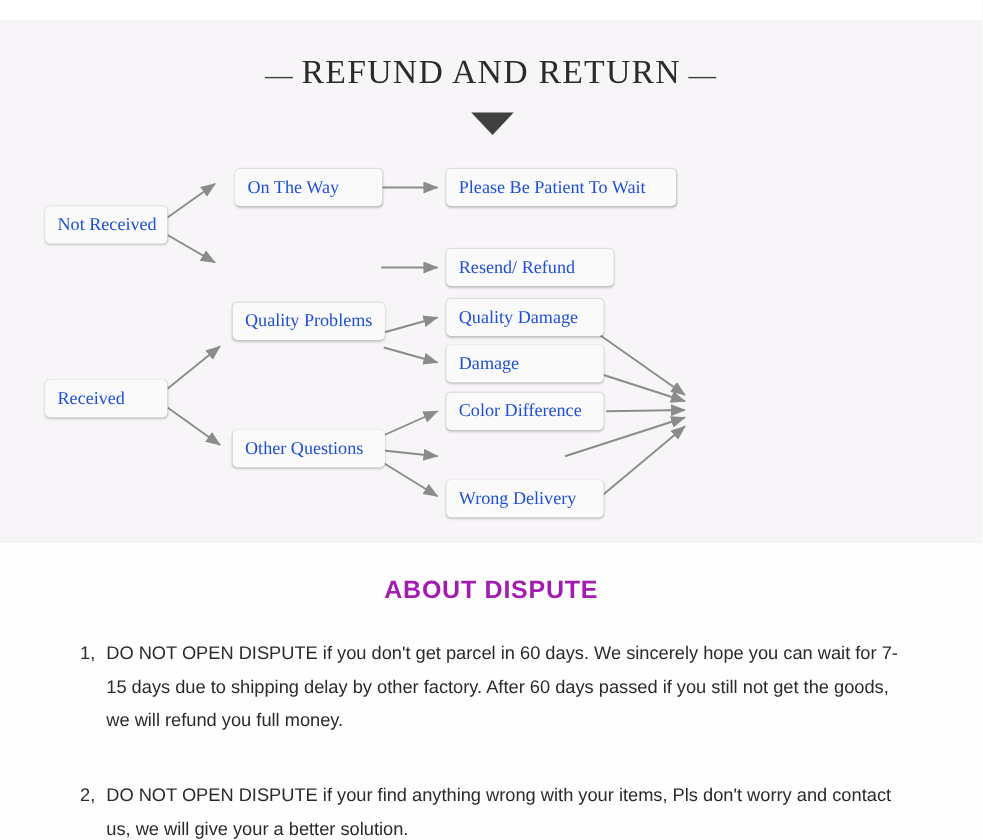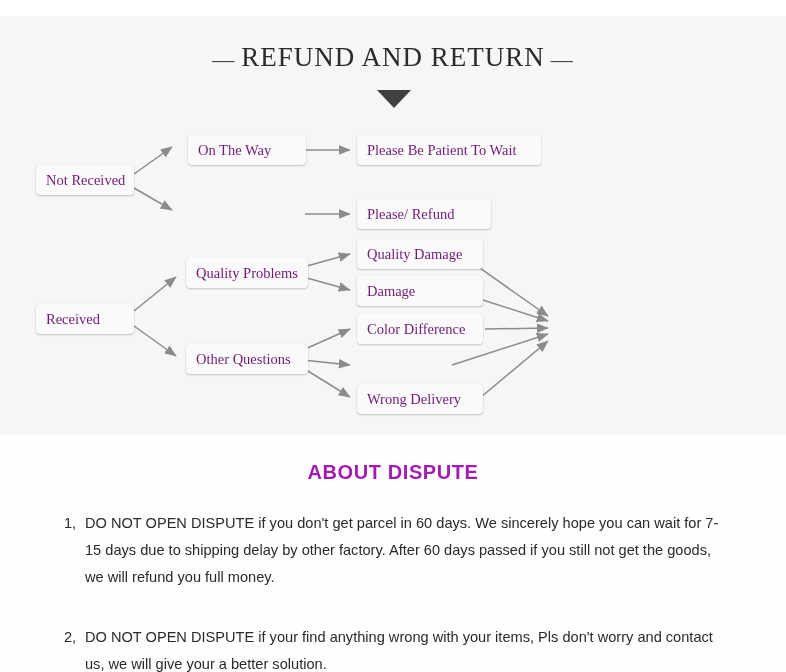--- a/index.html
+++ b/index.html
@@ -65,21 +65,21 @@
     width: 786px;
     height: 418px;
   }
   .node {
     position: absolute;
     background: #fbfafb;
     border-radius: 4px;
     box-shadow: 0 1px 2px rgba(0,0,0,0.20), 0 0 1px rgba(0,0,0,0.12);
     font-family: "Liberation Serif", serif;
     font-size: 14.5px;
-    color: #701a75;
+    color: #1d4ed8;
     display: flex;
     align-items: center;
     box-sizing: border-box;
     padding-left: 10px;
     white-space: nowrap;
   }
   
   #dispute-section {
     position: absolute;
     left: 0;
@@ -171,34 +171,34 @@
 
     <div class="node" style="left:36px; top:288px; width:98px; height:30px;">
       <span>Received</span>
     </div>
 
     <div class="node" style="left:188px; top:119px; width:118px; height:30px;">
       <span>On The Way</span>
     </div>
 
 
-    <div class="node" style="left:186px; top:242px; width:122px; height:30px;font-family:Liberation Serif, serif;">
+    <div class="node" style="left:186px; top:226px; width:122px; height:30px;font-family:Liberation Serif, serif;">
       <span>Quality Problems</span>
     </div>
 
     <div class="node" style="left:186px; top:328px; width:122px; height:30px;">
       <span>Other Questions</span>
     </div>
 
     <div class="node" style="left:357px; top:119px; width:184px; height:30px;">
       <span>Please Be Patient To Wait</span>
     </div>
 
     <div class="node" style="left:357px; top:183px; width:134px; height:30px;">
-      <span>Please/ Refund</span>
+      <span>Resend/ Refund</span>
     </div>
 
     <div class="node" style="left:357px; top:223px; width:126px; height:30px;">
       <span>Quality Damage</span>
     </div>
 
     <div class="node" style="left:357px; top:260px; width:126px; height:30px;">
       <span>Damage</span>
     </div>
 

